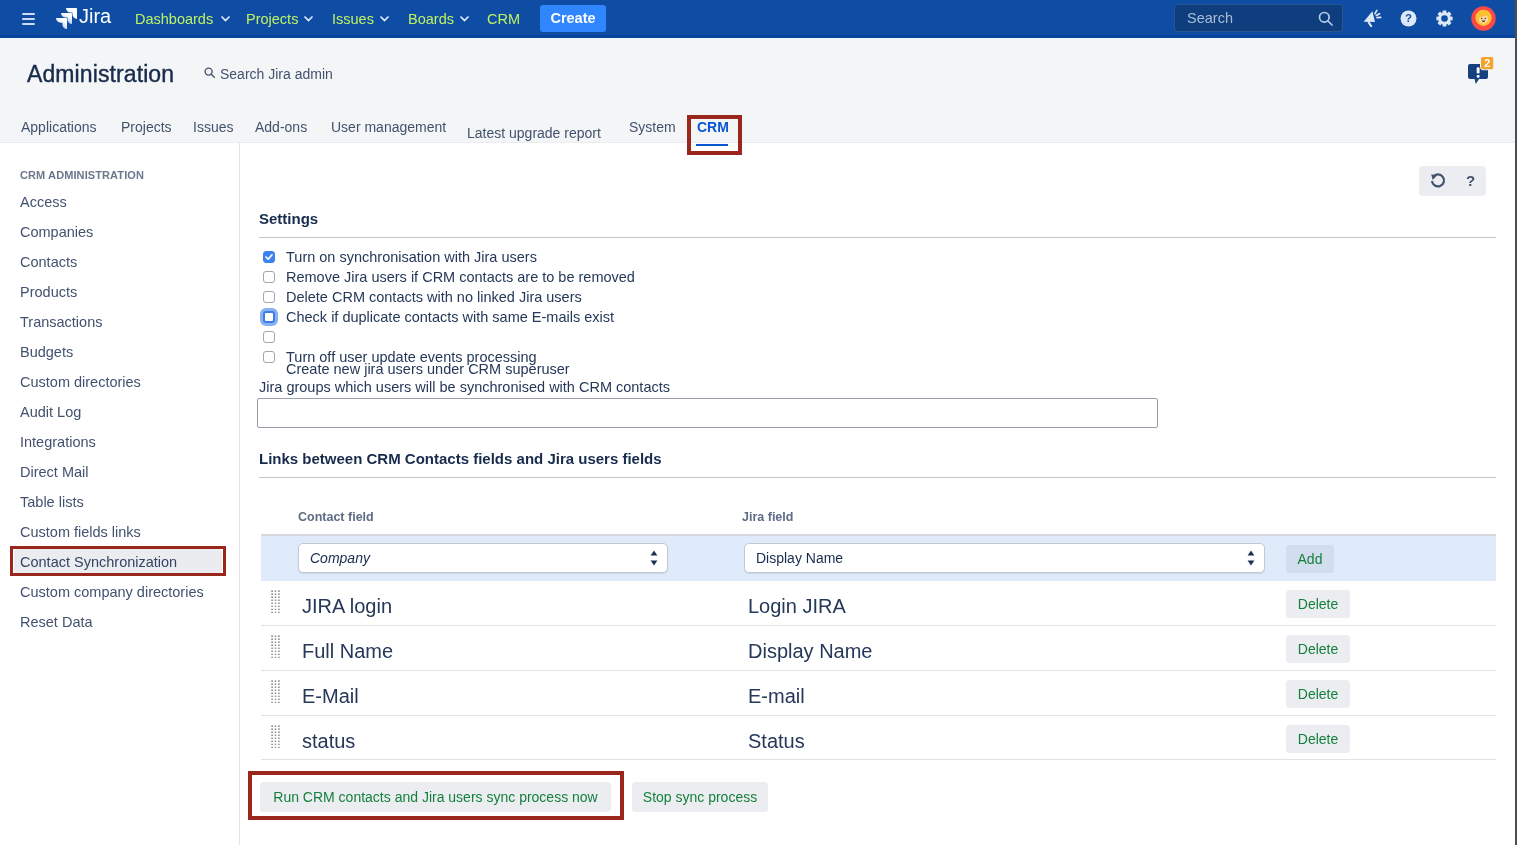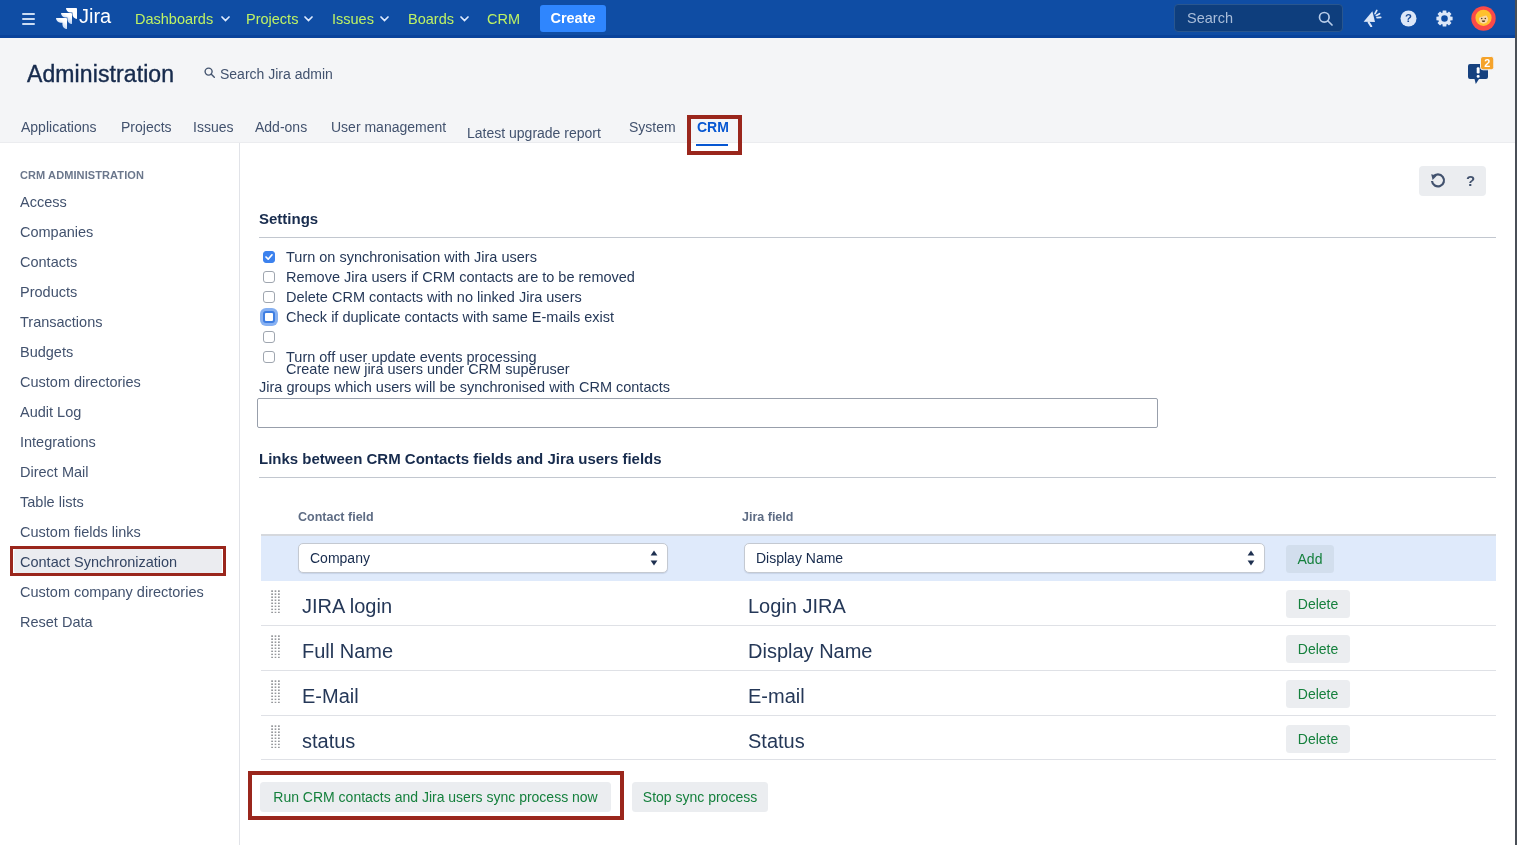--- a/index.html
+++ b/index.html
@@ -232,21 +232,21 @@
   <div class="abs" id="groupinput"></div>
 
   <div class="h3" style="left:259px; top:449.5px;">Links between CRM Contacts fields and Jira users fields</div>
   <div class="hr" style="top:477px;"></div>
 
   <div class="thead" style="left:298px;">Contact field</div>
   <div class="thead" style="left:742px;">Jira field</div>
   <div id="theadline"></div>
   <div id="bluerow"></div>
 
-  <div class="sel" style="left:298px; width:370px;">Company
+  <div class="sel" style="left:298px; width:370px;font-style:italic;">Company
     <svg class="selarr" viewBox="0 0 8 28">
         <path d="M4 6.4 L7.4 11.6 L0.6 11.6 Z" fill="#1E3050"></path>
         <path d="M4 21.6 L0.6 16.4 L7.4 16.4 Z" fill="#1E3050"></path>
       </svg>
   </div>
   <div class="sel" style="left:744px; width:521px;">Display Name
     <svg class="selarr" viewBox="0 0 8 28">
         <path d="M4 6.4 L7.4 11.6 L0.6 11.6 Z" fill="#1E3050"></path>
         <path d="M4 21.6 L0.6 16.4 L7.4 16.4 Z" fill="#1E3050"></path>
       </svg>

